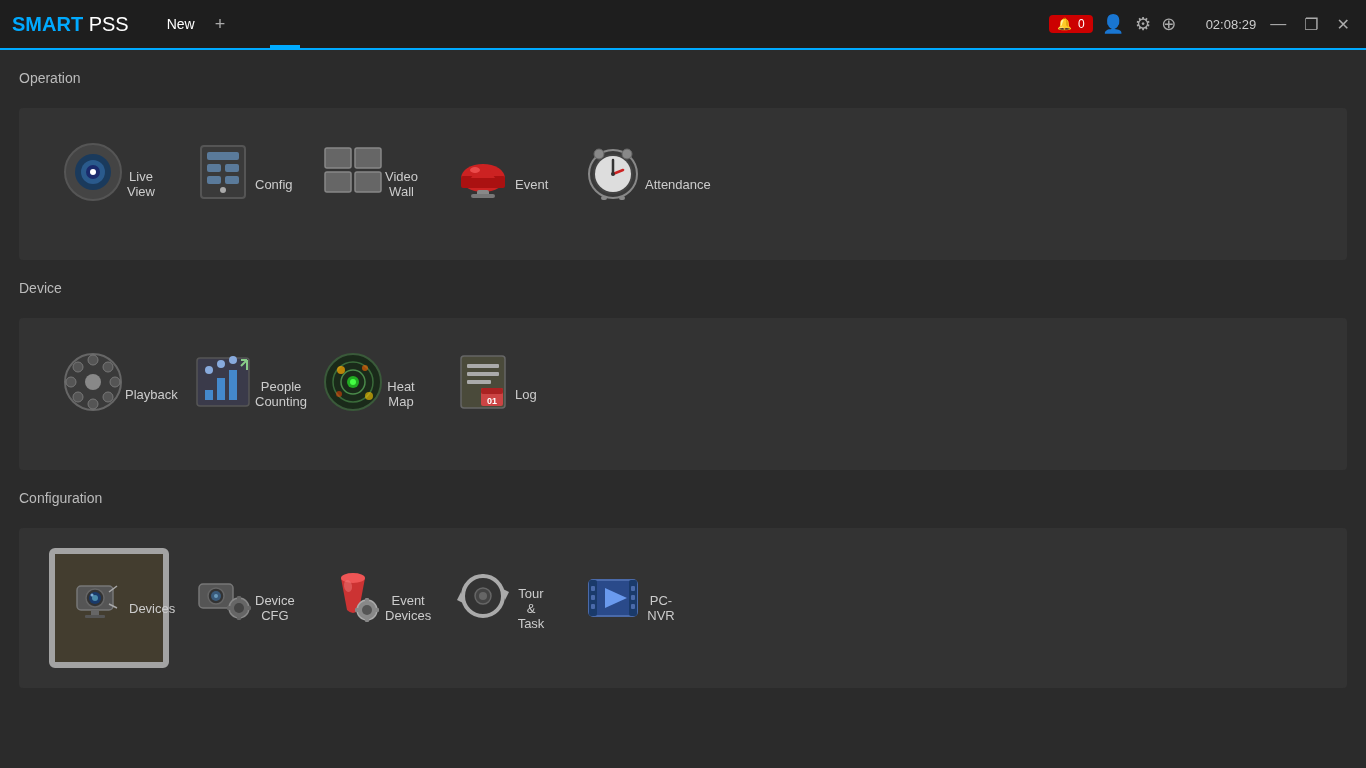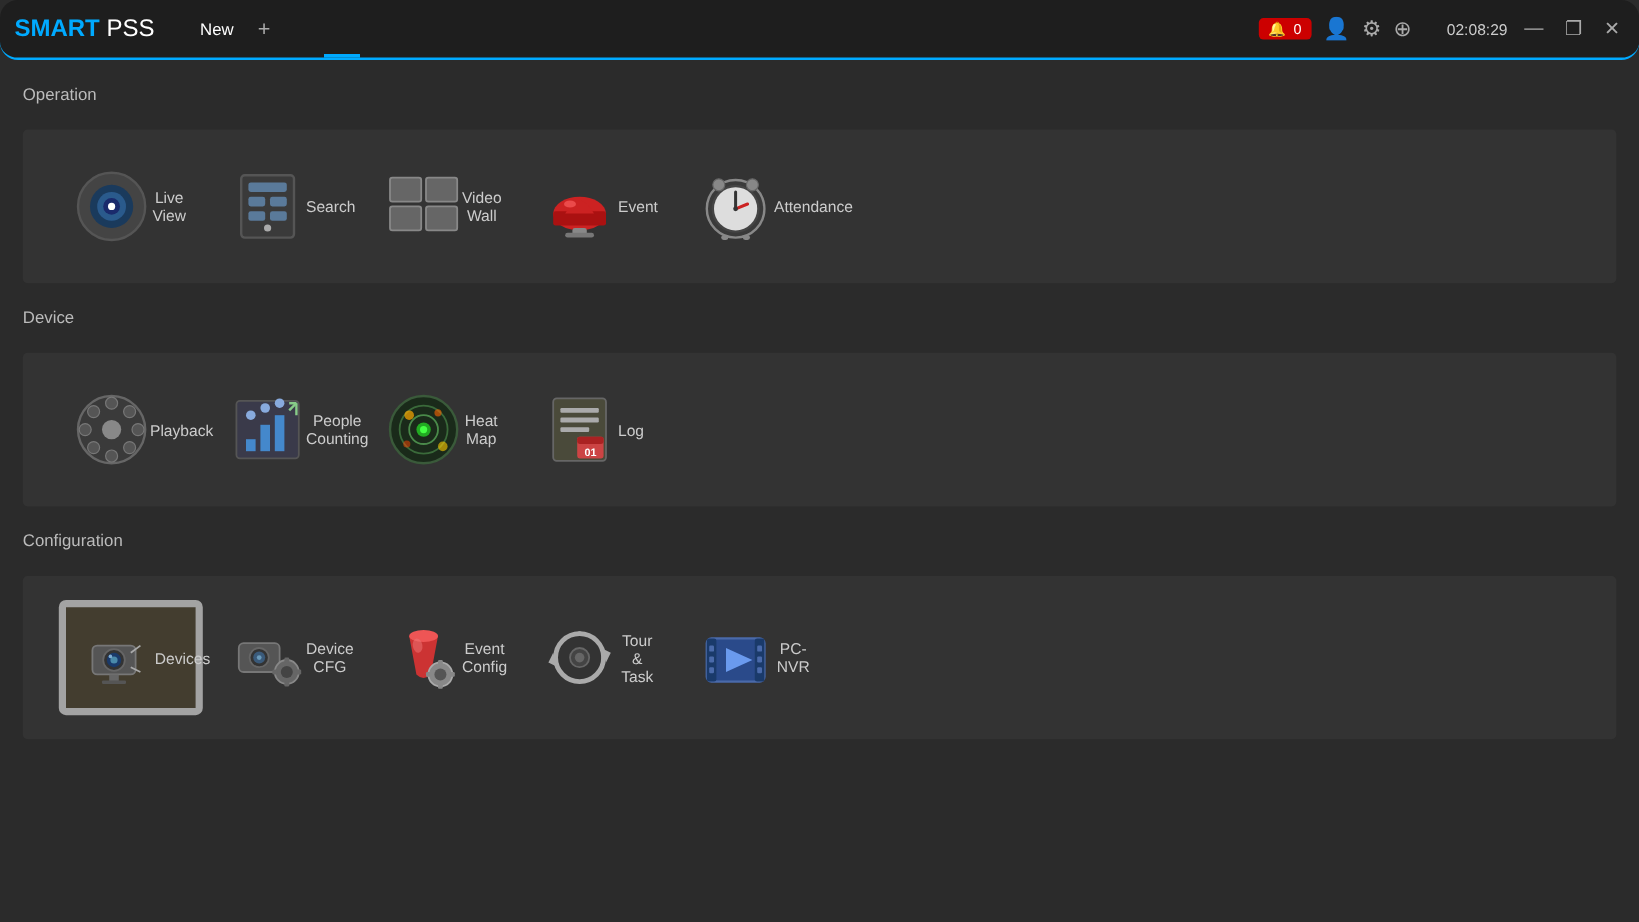--- a/index.html
+++ b/index.html
@@ -15,21 +15,20 @@
     
     #titlebar {
       width: 100%;
       height: 50px;
       background: #1e1e1e;
       display: flex;
       align-items: center;
       padding: 0 12px;
       border-bottom: 2px solid #00aaff;
       position: relative;
-      border-radius: 15px;
     }
     #app-logo {
       font-size: 20px;
       font-weight: bold;
       color: #fff;
       margin-right: 30px;
     }
     #app-logo span { color: #00aaff; }
     .tab-item {
       color: #ccc;
@@ -133,21 +132,21 @@
     .icon-item.selected {
       border: 6px solid #a3a3a3;
       background: rgba(212, 160, 23, 0.1);
     }
     .icon-img {
       width: 64px;
       height: 64px;
       display: flex;
       align-items: center;
       justify-content: center;
-      margin-bottom: 0;
+      margin-bottom: 24px;
     }
     .icon-label {
       font-size: 13px;
       color: #ccc;
       text-align: center;
     }
   </style>
 </head>
 <body>
 
@@ -198,21 +197,21 @@
             <svg width="64" height="64" viewBox="0 0 64 64">
               <rect x="10" y="6" width="44" height="52" rx="3" fill="#3a3a3a" stroke="#555" stroke-width="2"></rect>
               <rect x="16" y="12" width="32" height="8" rx="2" fill="#5a7a9a"></rect>
               <rect x="16" y="24" width="14" height="8" rx="2" fill="#5a7a9a"></rect>
               <rect x="34" y="24" width="14" height="8" rx="2" fill="#5a7a9a"></rect>
               <rect x="16" y="36" width="14" height="8" rx="2" fill="#5a7a9a"></rect>
               <rect x="34" y="36" width="14" height="8" rx="2" fill="#5a7a9a"></rect>
               <circle cx="32" cy="50" r="3" fill="#aaa"></circle>
             </svg>
           </div>
-          <div class="icon-label">Search</div>
+          <div class="icon-label">Config</div>
         </div>
 
         <div class="icon-item">
           <div class="icon-img">
             <svg width="64" height="64" viewBox="0 0 64 64">
               <rect x="4" y="8" width="26" height="20" rx="2" fill="#666" stroke="#888" stroke-width="1.5"></rect>
               <rect x="34" y="8" width="26" height="20" rx="2" fill="#666" stroke="#888" stroke-width="1.5"></rect>
               <rect x="4" y="32" width="26" height="20" rx="2" fill="#666" stroke="#888" stroke-width="1.5"></rect>
               <rect x="34" y="32" width="26" height="20" rx="2" fill="#666" stroke="#888" stroke-width="1.5"></rect>
             </svg>
@@ -405,21 +404,21 @@
               <circle cx="46" cy="46" r="10" fill="#888" stroke="#aaa" stroke-width="1.5"></circle>
               <circle cx="46" cy="46" r="5" fill="#555"></circle>
               <rect x="44" y="34" width="4" height="4" rx="1" fill="#888"></rect>
               <rect x="44" y="54" width="4" height="4" rx="1" fill="#888"></rect>
               <rect x="34" y="44" width="4" height="4" rx="1" fill="#888"></rect>
               <rect x="54" y="44" width="4" height="4" rx="1" fill="#888"></rect>
 
               <ellipse cx="27" cy="22" rx="4" ry="6" fill="#ee7777" opacity="0.5" transform="rotate(-10 27 22)"></ellipse>
             </svg>
           </div>
-          <div class="icon-label">Event Config</div>
+          <div class="icon-label">Event Devices</div>
         </div>
 
         <div class="icon-item">
           <div class="icon-img">
             <svg width="64" height="64" viewBox="0 0 64 64">
 
               <path d="M32 12 A20 20 0 0 1 52 32" fill="none" stroke="#aaa" stroke-width="4" stroke-linecap="round"></path>
               <path d="M52 32 A20 20 0 0 1 12 32" fill="none" stroke="#aaa" stroke-width="4" stroke-linecap="round"></path>
               <path d="M12 32 A20 20 0 0 1 32 12" fill="none" stroke="#aaa" stroke-width="4" stroke-linecap="round"></path>
 

